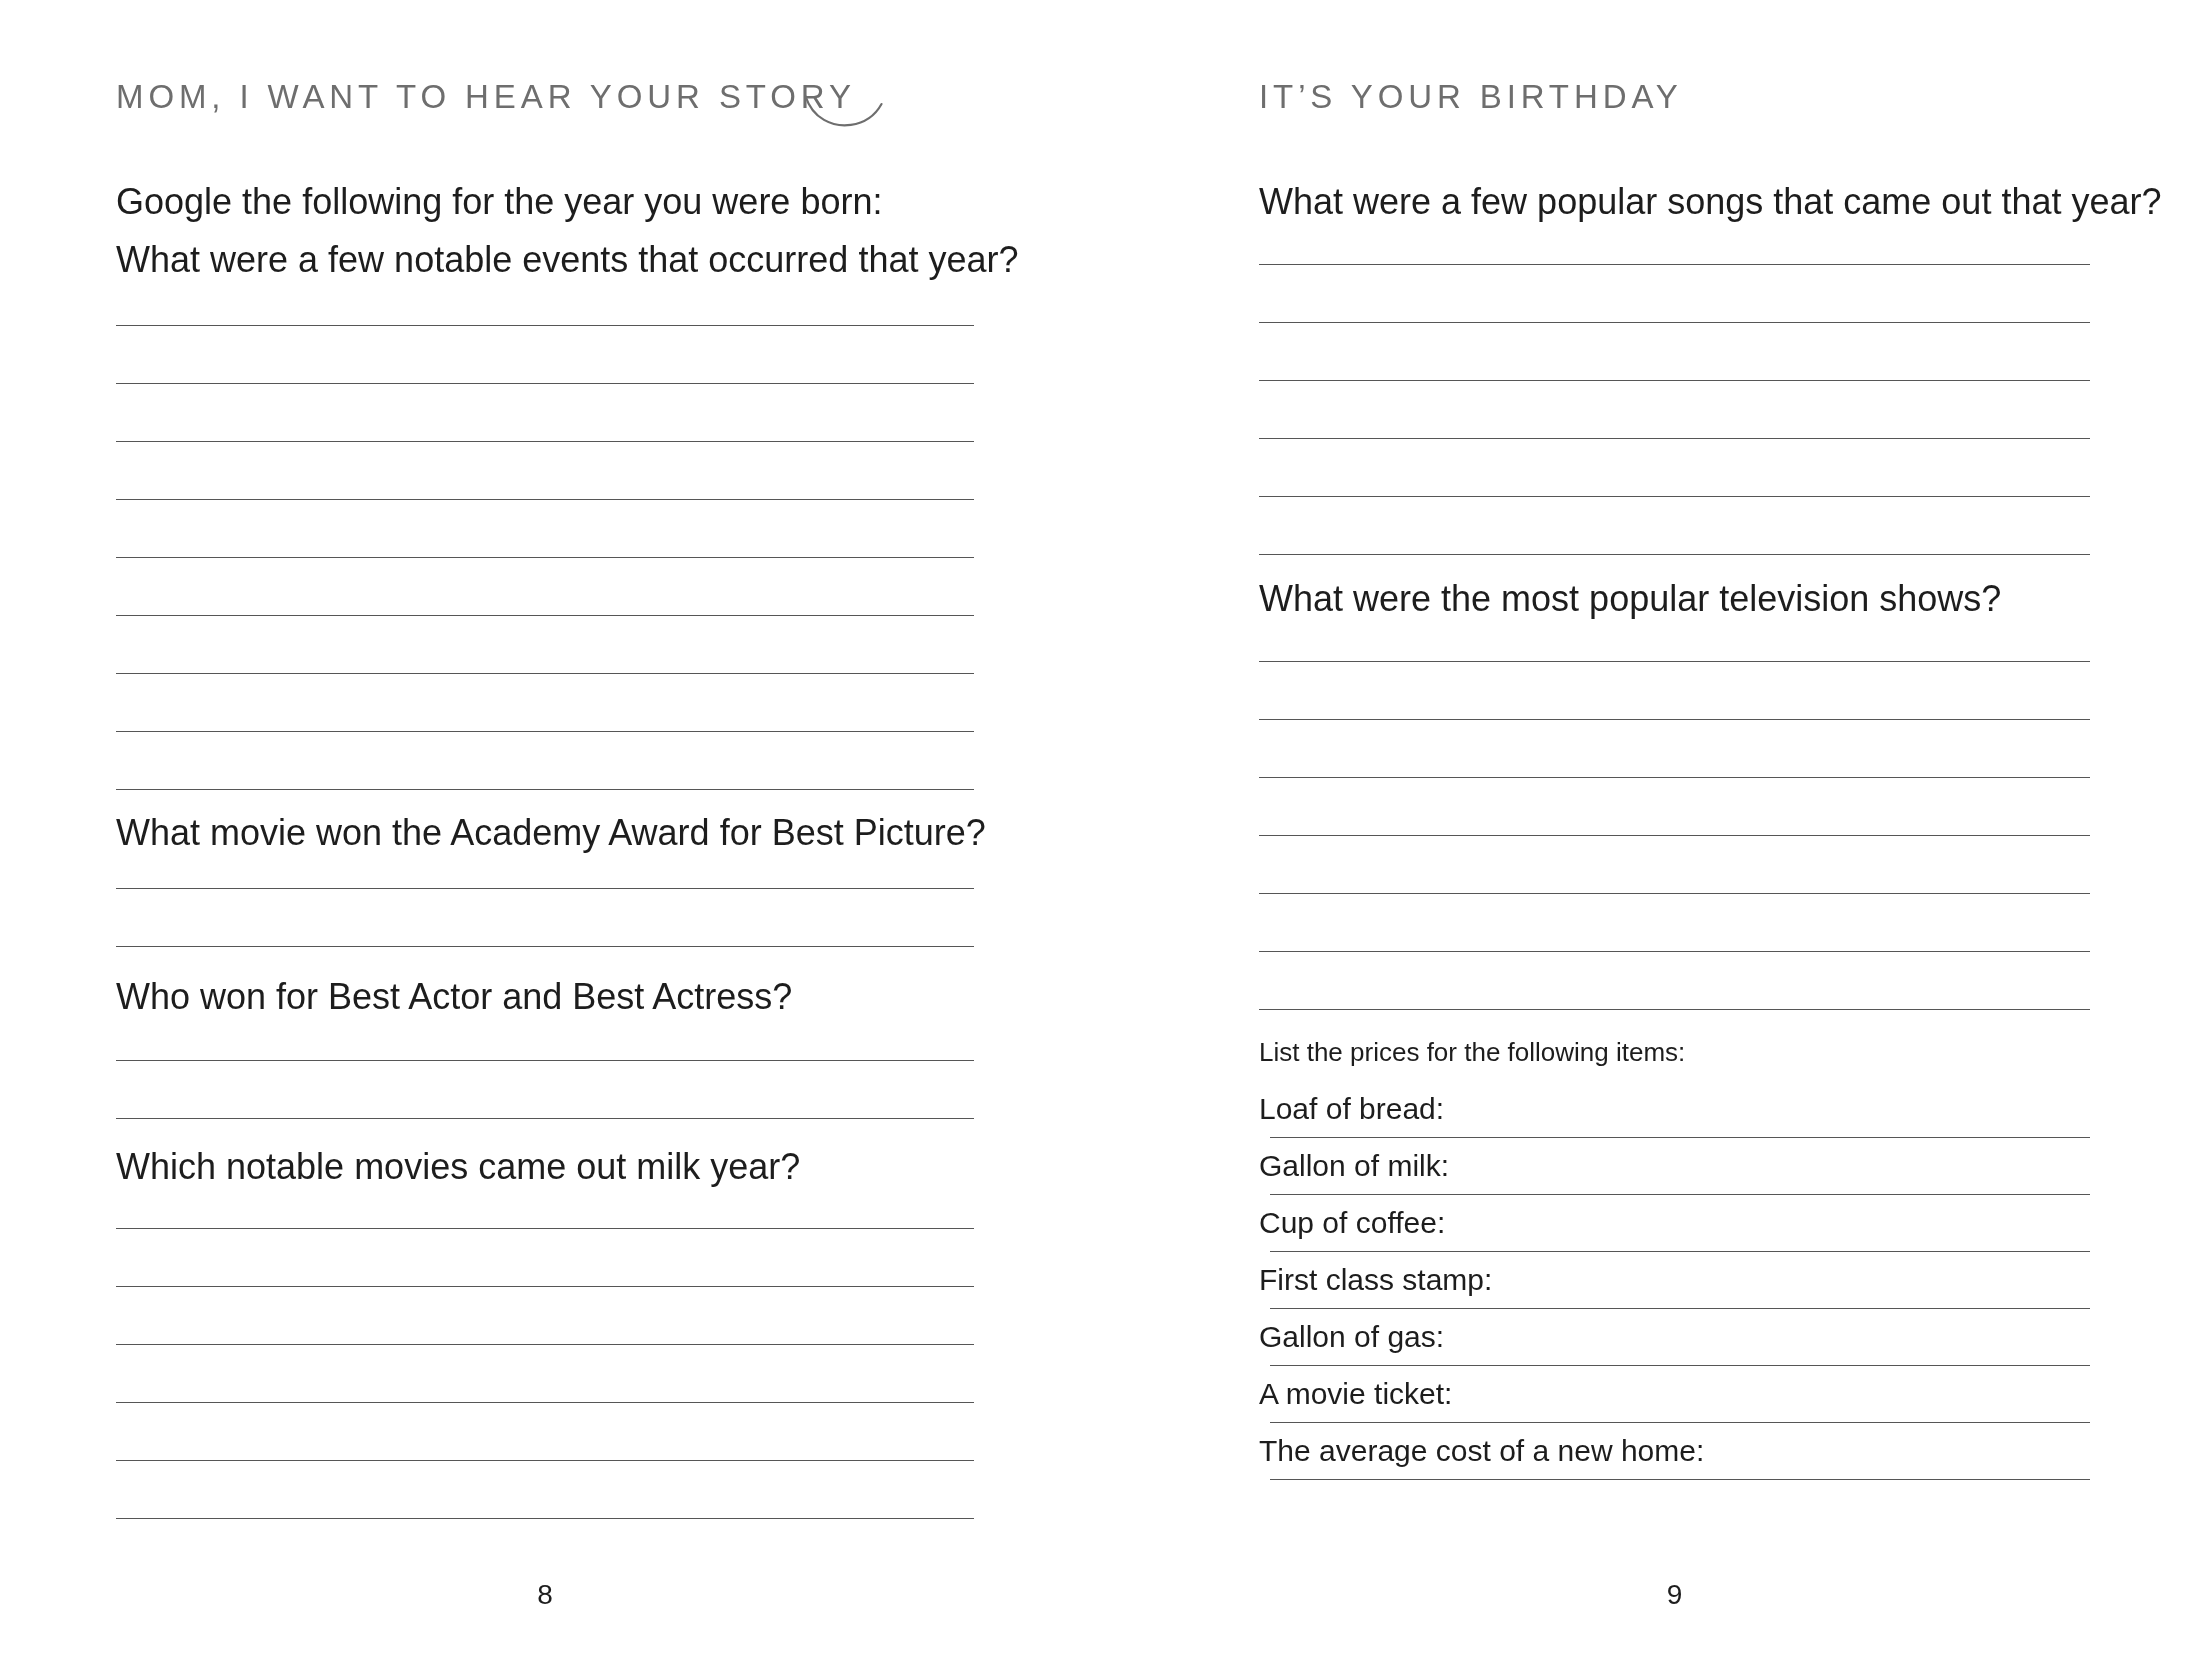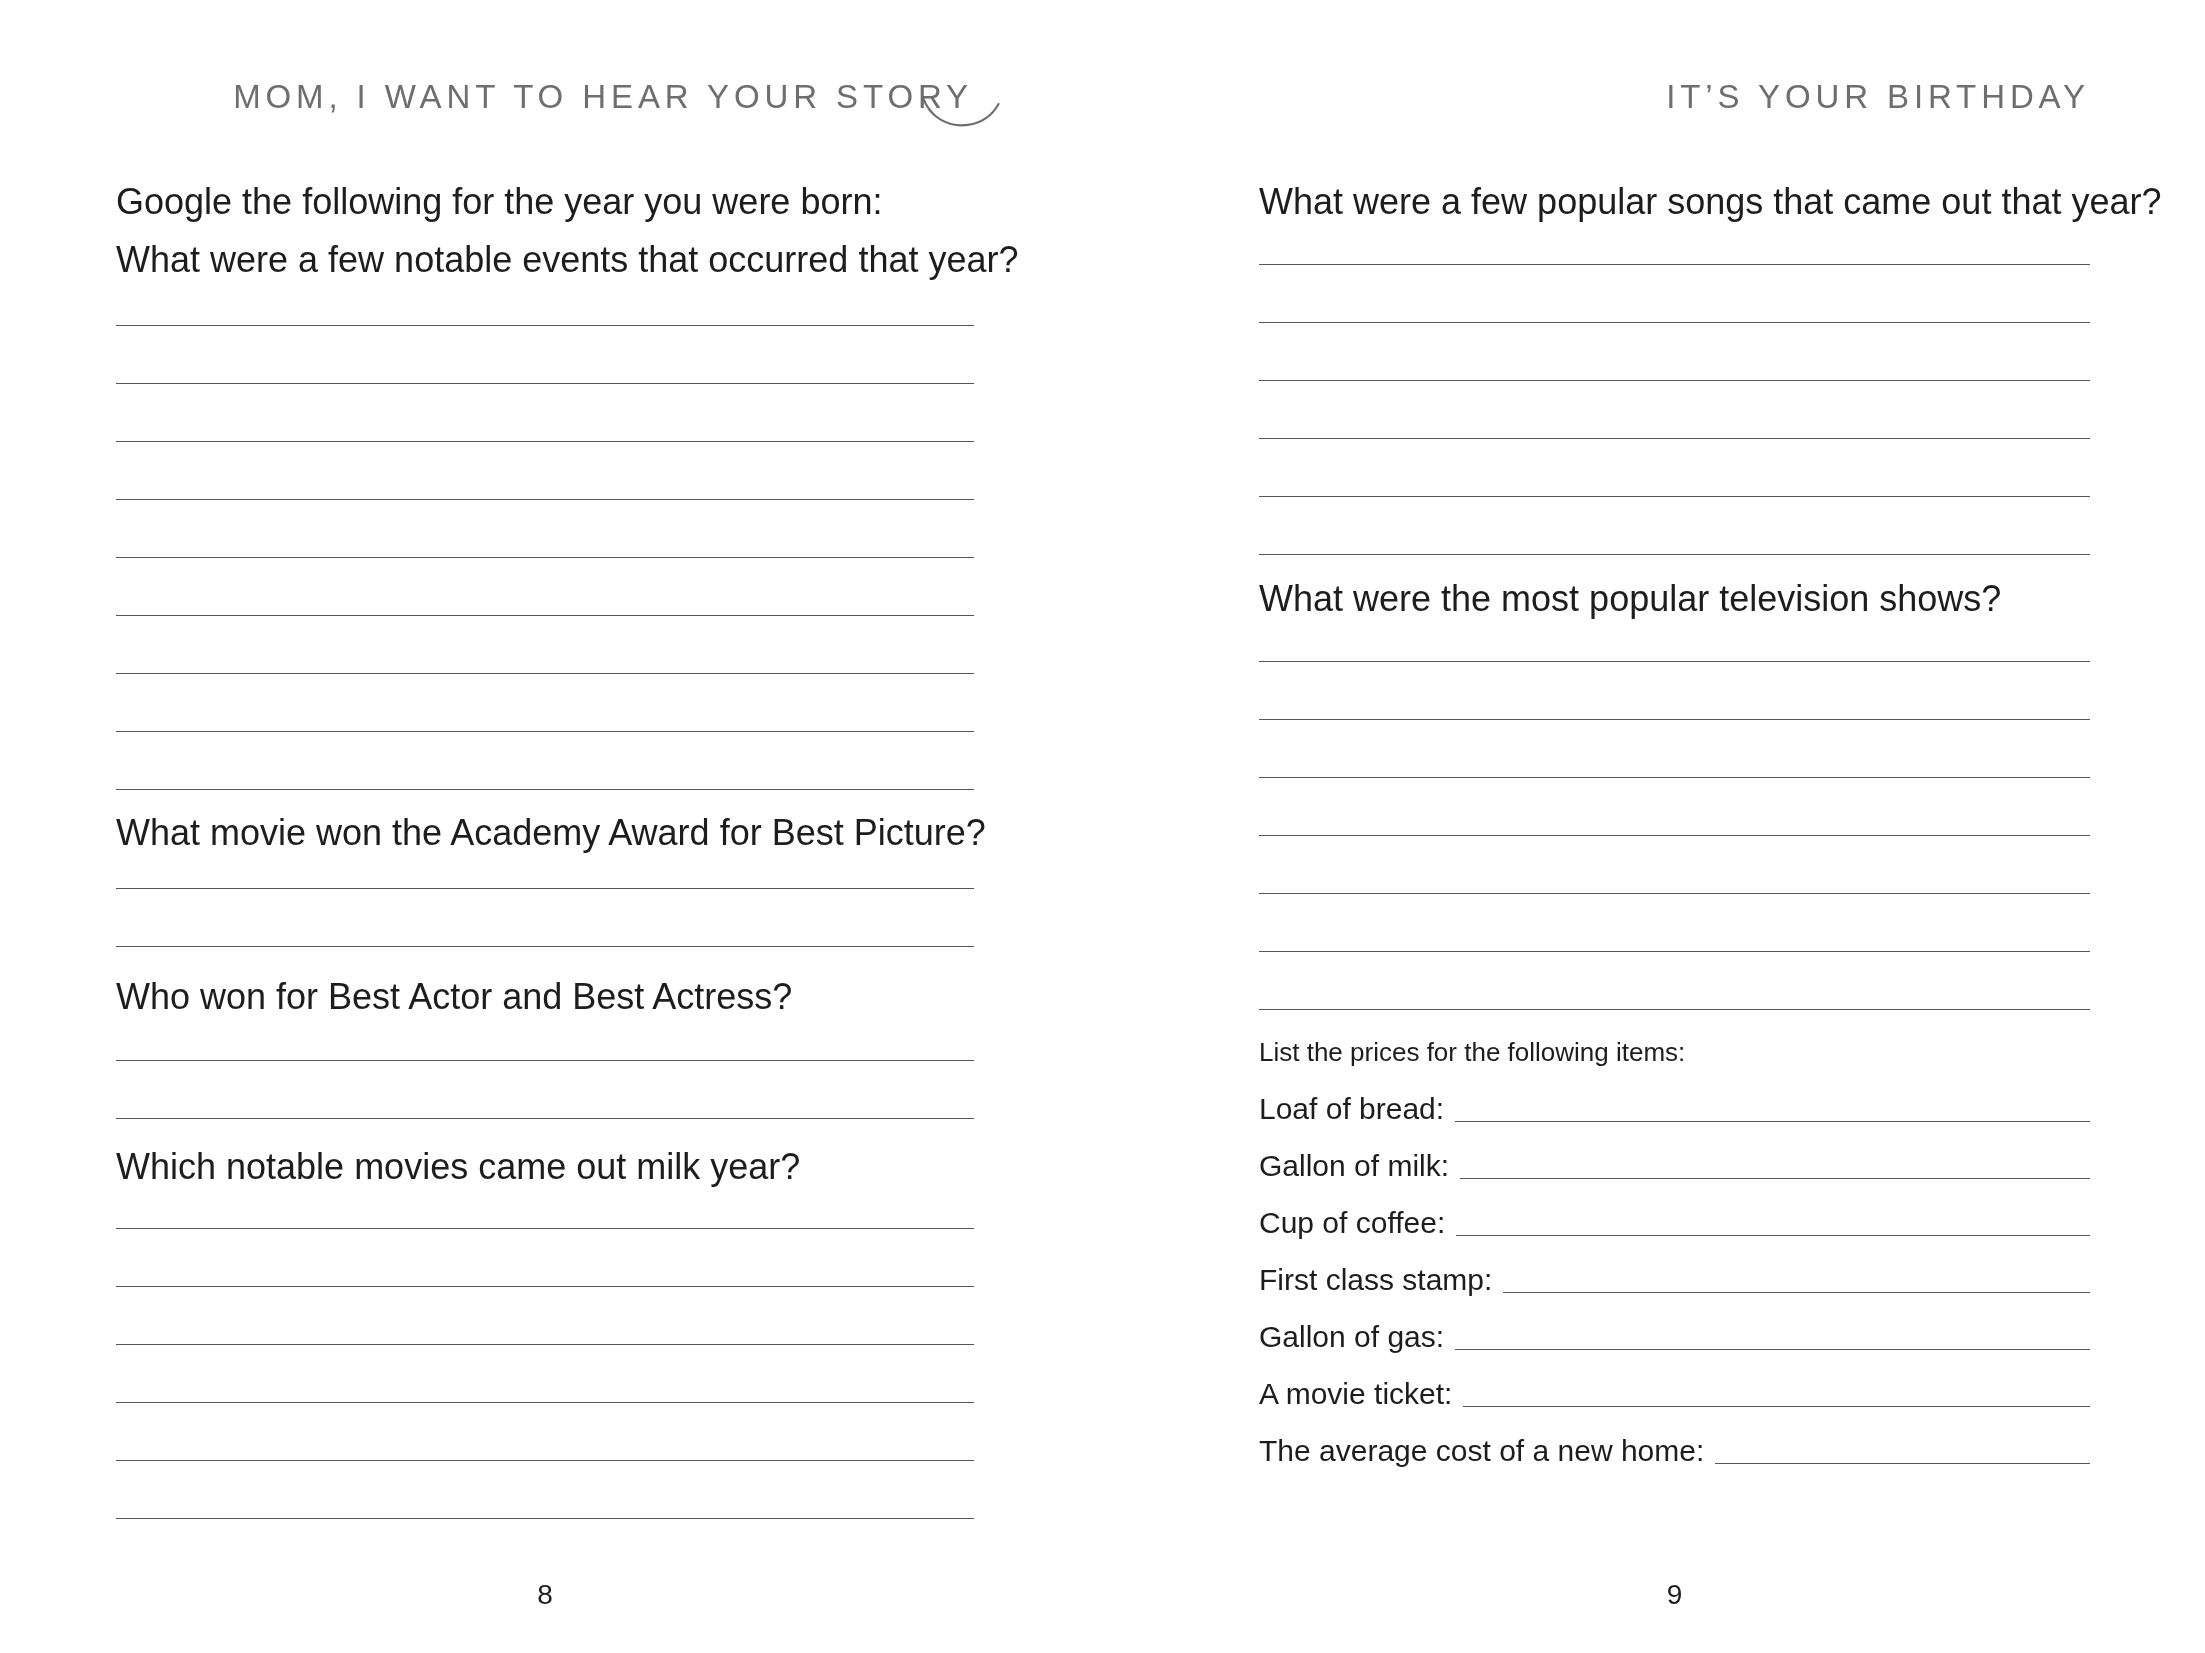--- a/index.html
+++ b/index.html
@@ -17,33 +17,33 @@
     overflow:hidden;
   }
   .page{position:absolute;top:0;width:1103px;height:1654px;background:var(--bg);}
   #page-left{left:0;}
   #page-right{left:1103px;}
   .abs{position:absolute;}
 
   .running-header{
     font-size:33px;line-height:38px;font-weight:400;
     letter-spacing:4.9px;color:var(--header);
-    text-align:right;white-space:nowrap;
+    text-align:left;white-space:nowrap;
   }
   .swash{display:inline-block;vertical-align:-22px;margin-left:-53px;margin-right:-27px;}
 
   .question{
     font-size:36px;line-height:58px;font-weight:400;
     color:var(--text);white-space:nowrap;
   }
   .rules .rule{height:57px;border-bottom:1.8px solid var(--rule);}
 
   .prices-heading{font-size:26px;line-height:58px;color:var(--text);white-space:nowrap;}
   .price-rows{display:block;}
-  .price-row{display:flex;height:57px;font-size:30px;line-height:57px;color:var(--text);}
+  .price-row{display:flex;height:57px;font-size:30px;line-height:57px;color:var(--text);flex-direction:column;}
   .price-row .price-label{white-space:nowrap;}
   .price-row .fill{flex:1;margin-left:11px;margin-bottom:14.7px;border-bottom:1.8px solid var(--rule);}
 
   .pagenum{font-size:28px;line-height:37px;text-align:center;color:var(--text);}
 
   
   .lp-header{left:116px;width:858px;top:78px;}
   .lp-q1{left:116px;width:858px;top:173px;}
   .lp-rules1{left:116px;width:858px;top:268px;}
   .lp-q2{left:116px;width:858px;top:804px;}

